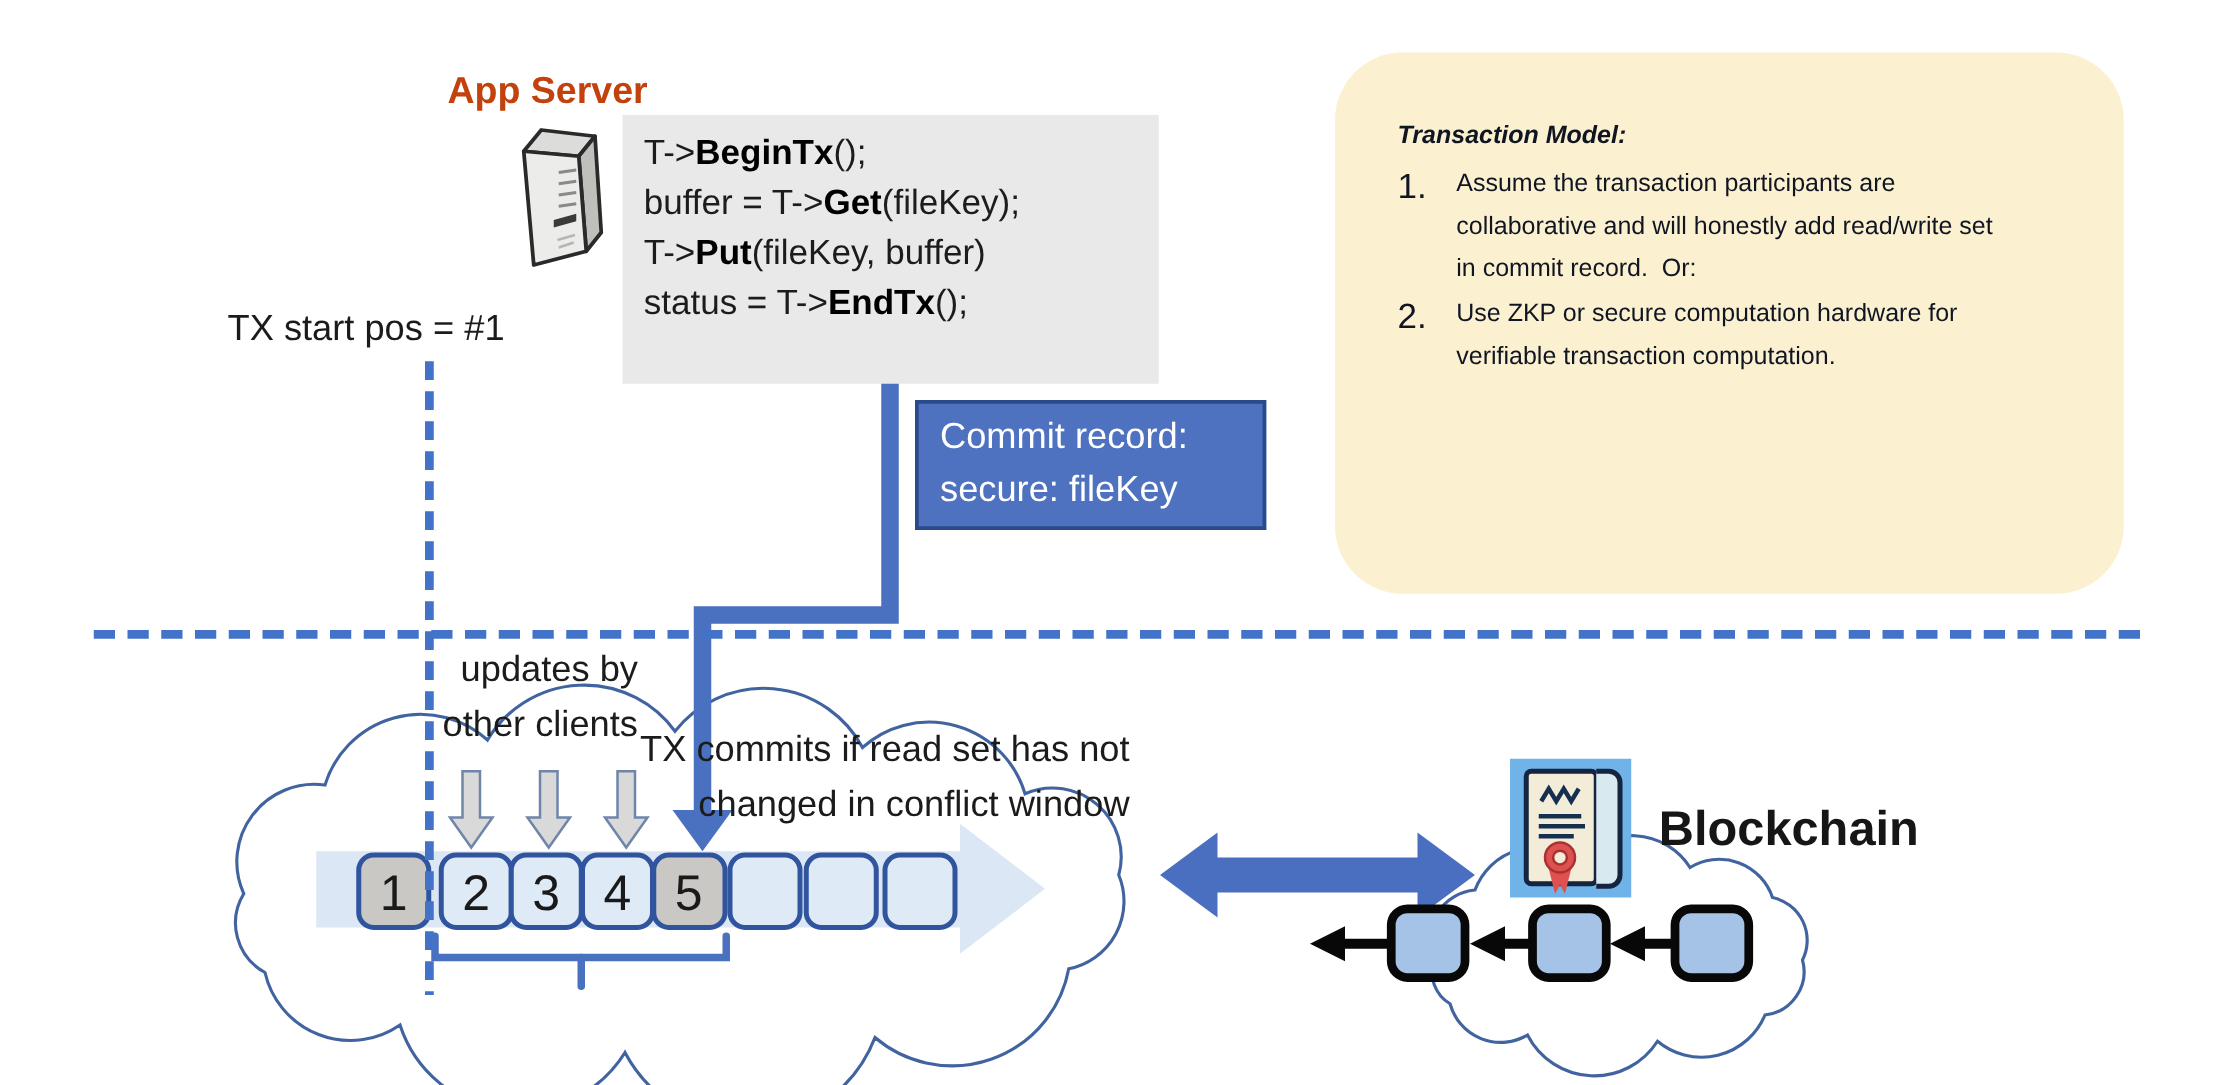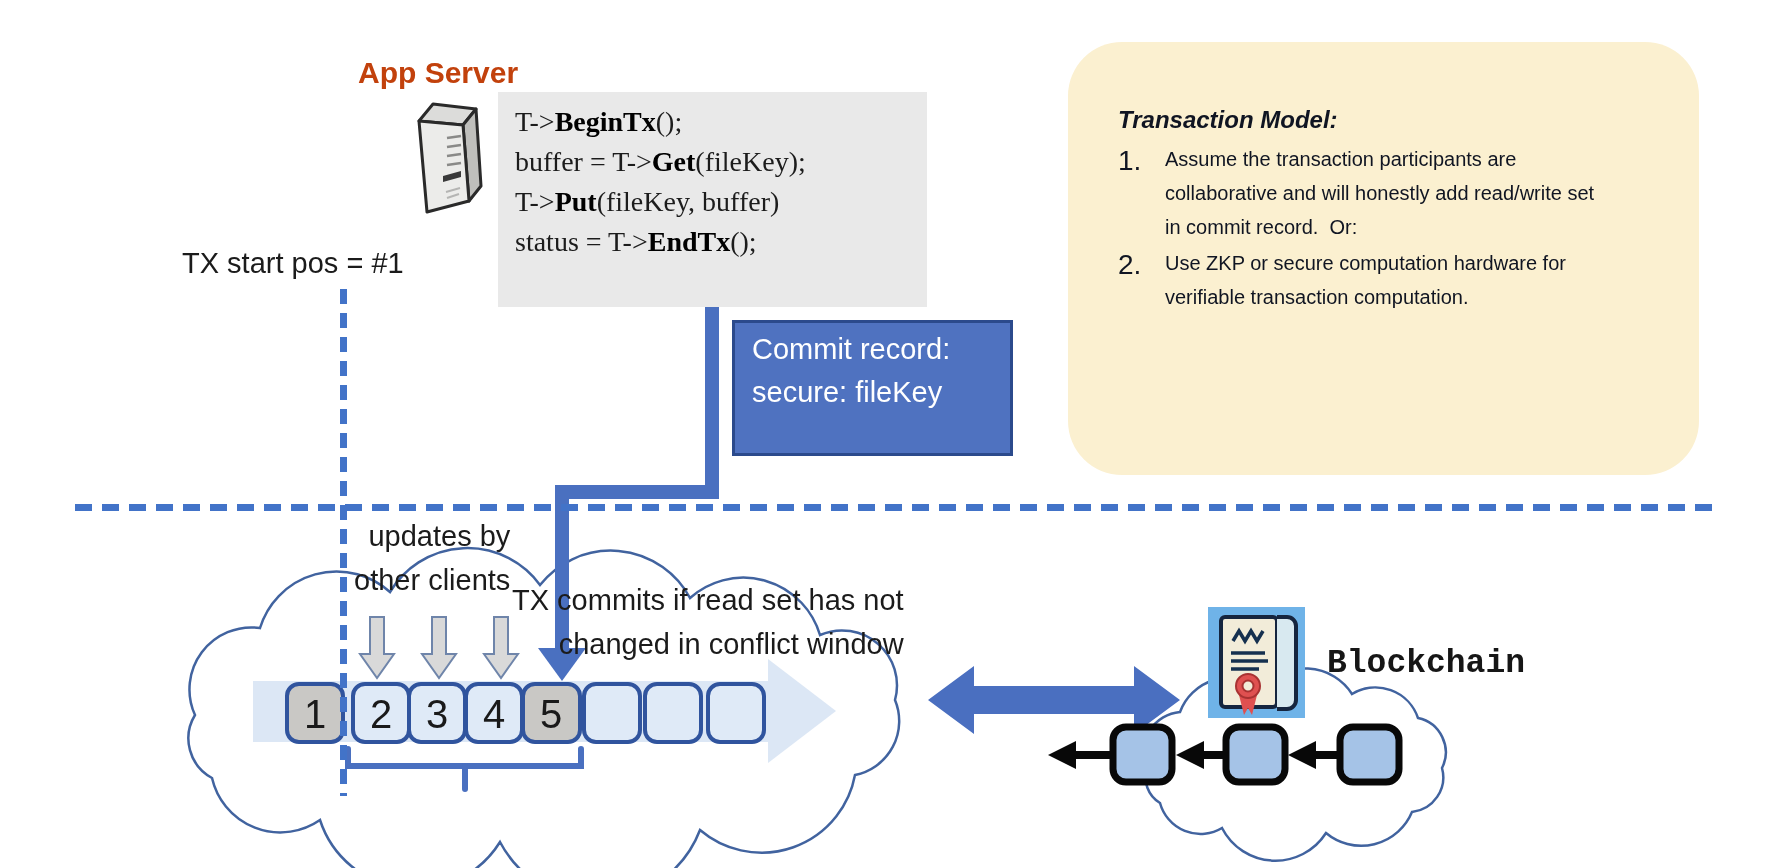--- a/index.html
+++ b/index.html
@@ -11,40 +11,40 @@
   #shape-layer{position:absolute;left:0;top:0;width:1780px;height:868px;}
 
   .title-label{font-size:30px;font-weight:bold;color:#c2410c;white-space:nowrap;}
   .plain-label{font-size:29px;color:#1b1b1b;white-space:pre-line;line-height:44px;text-align:right;}
 
   #app-server-label{left:358px;top:56px;}
   #tx-start-label{left:182px;top:246px;white-space:nowrap;line-height:34px;}
   #updates-label{left:354px;top:514px;}
   #tx-commits-label{left:512px;top:578px;}
   #conflict-window-label{left:350px;top:792px;font-size:29px;font-weight:bold;line-height:34px;}
-  #blockchain-label{left:1327px;top:646px;font-size:33px;font-weight:bold;line-height:36px;white-space:nowrap;font-family:Liberation Mono, monospace;}
+  #blockchain-label{left:1327px;top:646px;font-size:39px;font-weight:bold;line-height:36px;white-space:nowrap;}
 
   #code-box{
     left:498px;top:92px;width:429px;height:215px;background:#e9e9e9;
-    padding:10px 0 0 17px;box-sizing:border-box;font-family:Liberation Serif, serif;
+    padding:10px 0 0 17px;box-sizing:border-box;
   }
   .code-line{font-size:28px;line-height:40px;color:#1c1c1c;white-space:nowrap;}
   .code-line b{color:#000;}
 
   #commit-box{
-    left:732px;top:320px;width:281px;height:136px;background:#4f72c0;
+    left:732px;top:320px;width:281px;height:104px;background:#4f72c0;
     border:3px solid #2b4a8c;box-sizing:border-box;padding:5px 0 0 17px;
   }
   .commit-line{font-size:29px;line-height:43px;color:#ffffff;white-space:nowrap;}
 
   #note-box{
     left:1068px;top:42px;width:631px;height:433px;background:#fbf0d0;
     border-radius:54px;box-sizing:border-box;padding:46px 40px 0 50px;color:#101522;
   }
-  #note-title{font-size:24px;font-weight:bold;font-style:italic;line-height:40px;margin-top:12px;}
+  #note-title{font-size:20px;font-weight:bold;font-style:italic;line-height:40px;}
   .note-item{display:flex;margin-top:2px;}
   .note-num{width:47px;flex:0 0 47px;font-size:28px;line-height:38px;}
   .note-text{width:444px;font-size:20px;line-height:34px;}
 
   .block-num{font-size:40px;fill:#1a1a1a;}
 </style>
 </head>
 <body>
 
 <div id="canvas">

